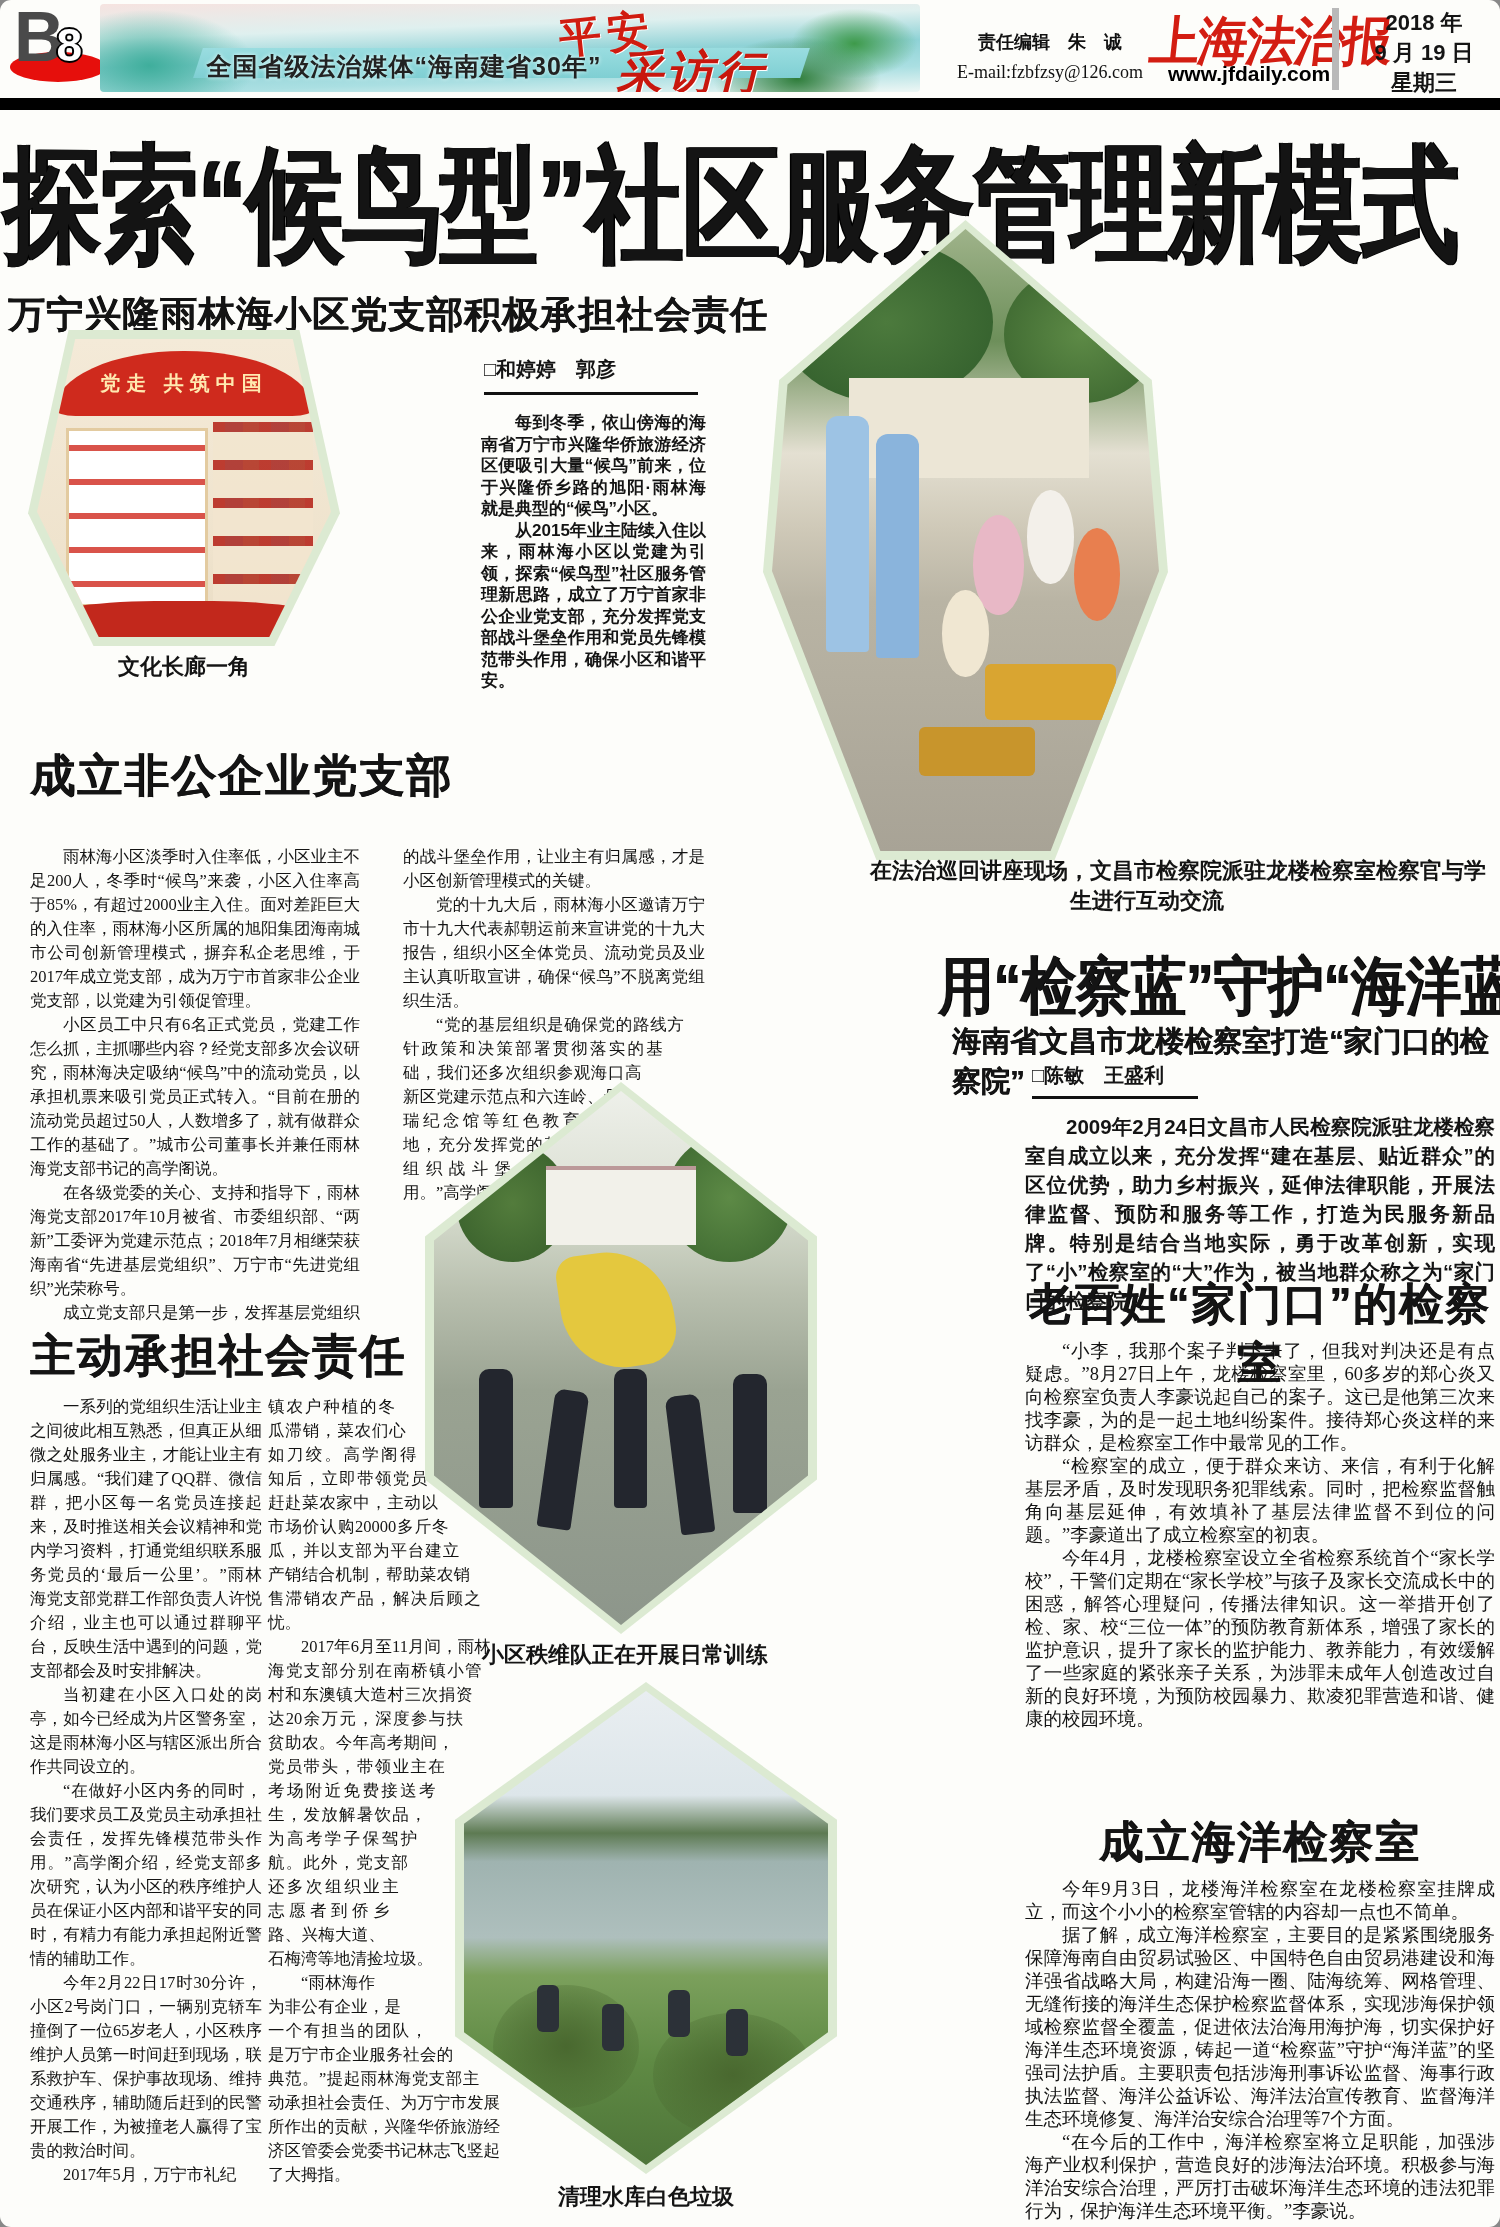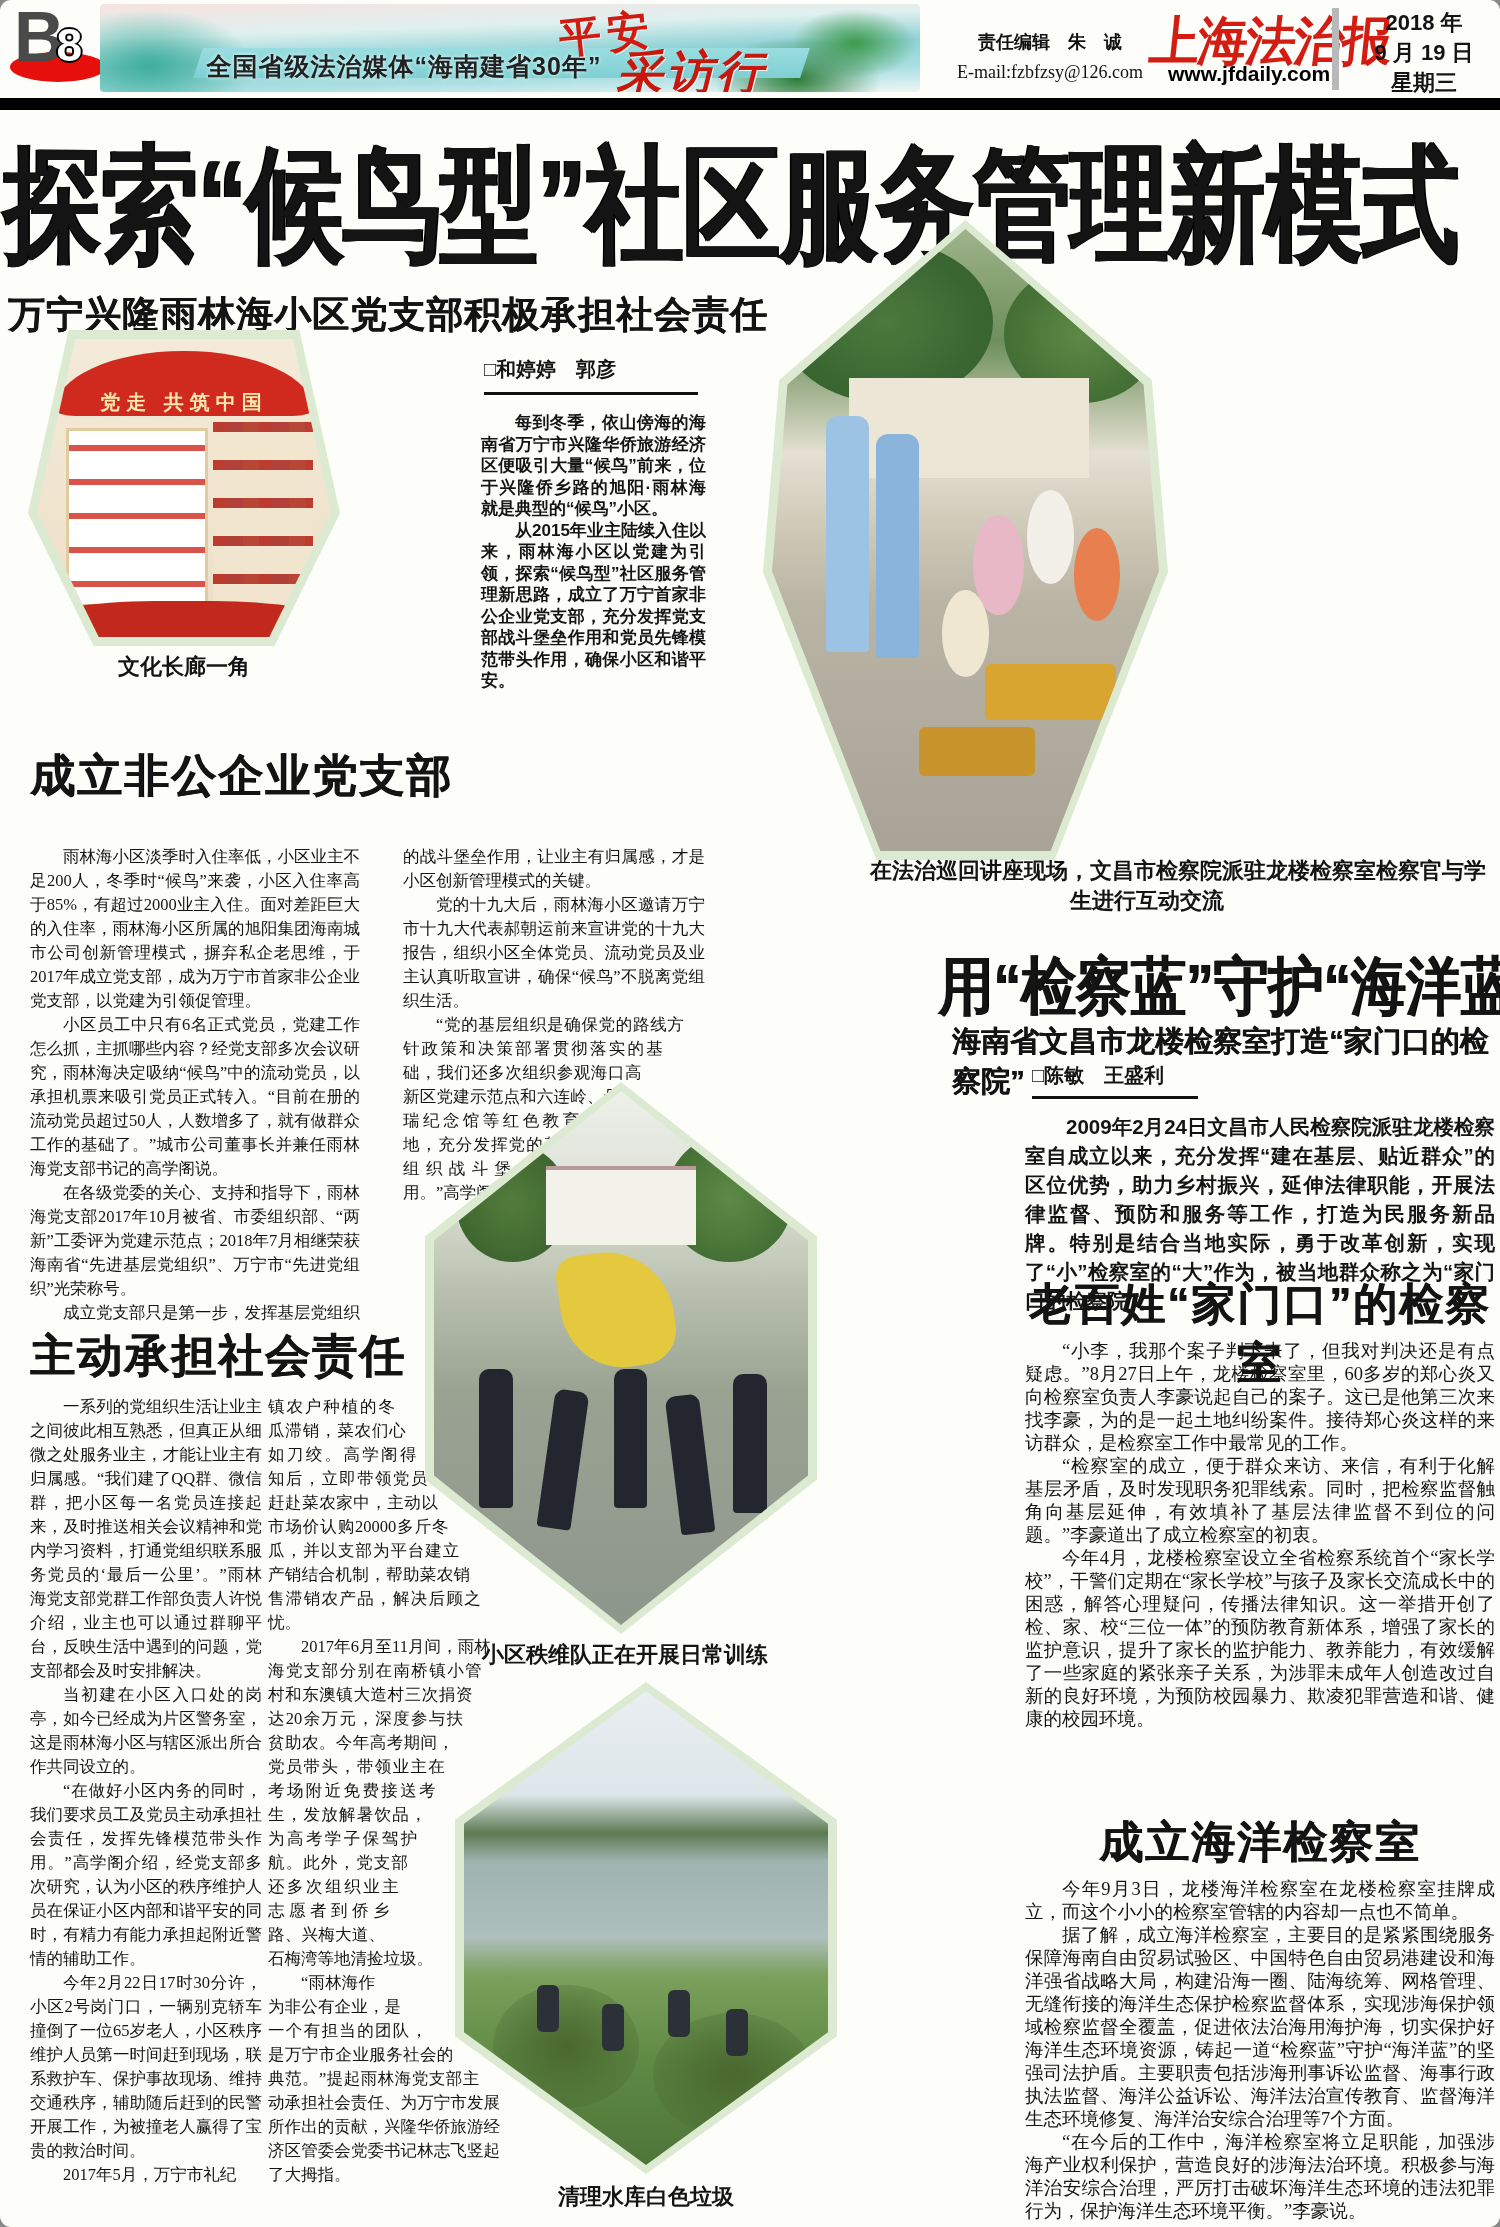--- a/index.html
+++ b/index.html
@@ -58,21 +58,21 @@
   .hexborder,.hexphoto{position:absolute;}
   .hexborder{inset:0;background:#dcead2;}
   .hexphoto{inset:9px;overflow:hidden;}
   .hp1 .hexborder,.hp1 .hexphoto{clip-path:polygon(13% 0,87% 0,100% 58%,79% 100%,21% 100%,0 58%);}
   .hp2 .hexborder,.hp2 .hexphoto{clip-path:polygon(50% 0,96% 25%,100% 55%,72% 100%,28% 100%,0 55%,4% 25%);}
   .hp3 .hexborder,.hp3 .hexphoto{clip-path:polygon(50% 0,100% 28%,100% 72%,50% 100%,0 72%,0 28%);}
   .blob{position:absolute;border-radius:50%;}
   
   .p1-bg{position:absolute;inset:0;background:linear-gradient(#f4ead8 0%,#efe3cd 70%,#e9dcc4 100%);}
   .p1-arch{position:absolute;left:6%;top:4%;width:88%;height:22%;background:#cf2a1d;border-radius:50% 50% 8% 8% / 90% 90% 10% 10%;
-           display:flex;align-items:flex-end;justify-content:center;}
+           display:flex;align-items:center;justify-content:center;}
   .p1-slogan{color:#ffe9b0;font-size:20px;font-weight:900;letter-spacing:6px;}
   .p1-board{position:absolute;left:10%;top:30%;width:46%;height:58%;background:#f7efdd;border:3px solid #e3cba0;
             background-image:repeating-linear-gradient(#fff 0 14px,#d9534a 14px 20px,#fff 20px 34px),
             repeating-linear-gradient(90deg,rgba(207,42,29,.25) 0 26px,rgba(255,255,255,0) 26px 34px);}
   .p1-frame{position:absolute;right:6%;top:28%;width:34%;height:62%;background:
             repeating-linear-gradient(rgba(180,30,20,.9) 0 10px,#f3e6cf 10px 38px),
             repeating-linear-gradient(90deg,#b02318 0 12px,#2e5d8a 12px 30px,#7a9c55 30px 46px);opacity:.85;}
   .p1-band{position:absolute;left:0;bottom:0;width:100%;height:12%;background:#c2281c;border-radius:40% 40% 0 0/60% 60% 0 0;}
   
   .p2-bg{position:absolute;inset:0;background:linear-gradient(#9fb38a 0%,#6d8f5a 18%,#e4e0d2 36%,#cfc9b8 48%,#b9b4a4 60%,#a8a396 100%);}

